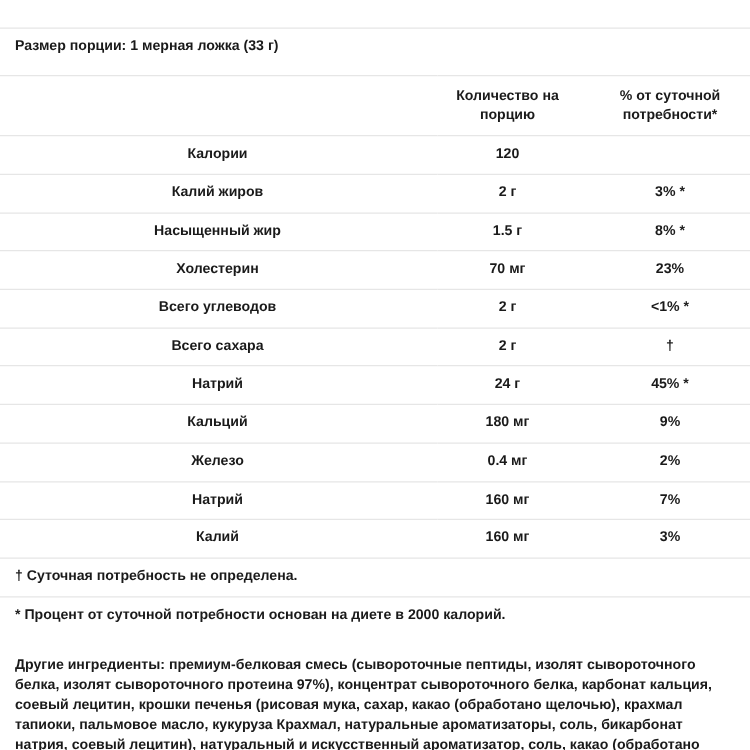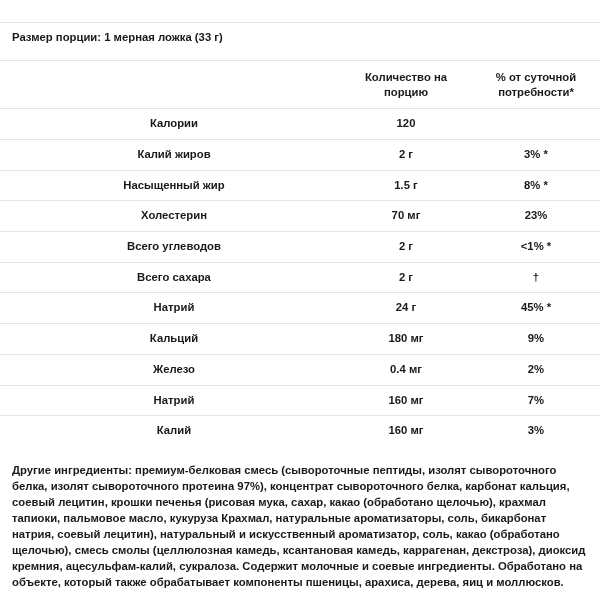--- a/index.html
+++ b/index.html
@@ -157,16 +157,26 @@
         <td class="c-dv">7%</td>
       </tr>
       <tr>
         <td class="c-name">Калий</td>
         <td class="c-amt">160 мг</td>
         <td class="c-dv">3%</td>
       </tr>
     </tbody>
   </table>
 
+  <table class="foot-table">
+    <tbody>
+      <tr>
+        <td>† Суточная потребность не определена.</td>
+      </tr>
+      <tr>
+        <td class="foot-narrow">* Процент от суточной потребности основан на диете в 2000 калорий.</td>
+      </tr>
+    </tbody>
+  </table>
 
   <p class="para ingredients">Другие ингредиенты: премиум-белковая смесь (сывороточные пептиды, изолят сывороточного белка, изолят сывороточного протеина 97%), концентрат сывороточного белка, карбонат кальция, соевый лецитин, крошки печенья (рисовая мука, сахар, какао (обработано щелочью), крахмал тапиоки, пальмовое масло, кукуруза Крахмал, натуральные ароматизаторы, соль, бикарбонат натрия, соевый лецитин), натуральный и искусственный ароматизатор, соль, какао (обработано щелочью), смесь смолы (целлюлозная камедь, ксантановая камедь, каррагенан, декстроза), диоксид кремния, ацесульфам-калий, сукралоза. Содержит молочные и соевые ингредиенты. Обработано на объекте, который также обрабатывает компоненты пшеницы, арахиса, дерева, яиц и моллюсков.</p>
 
 </div>
 
 </body></html>

